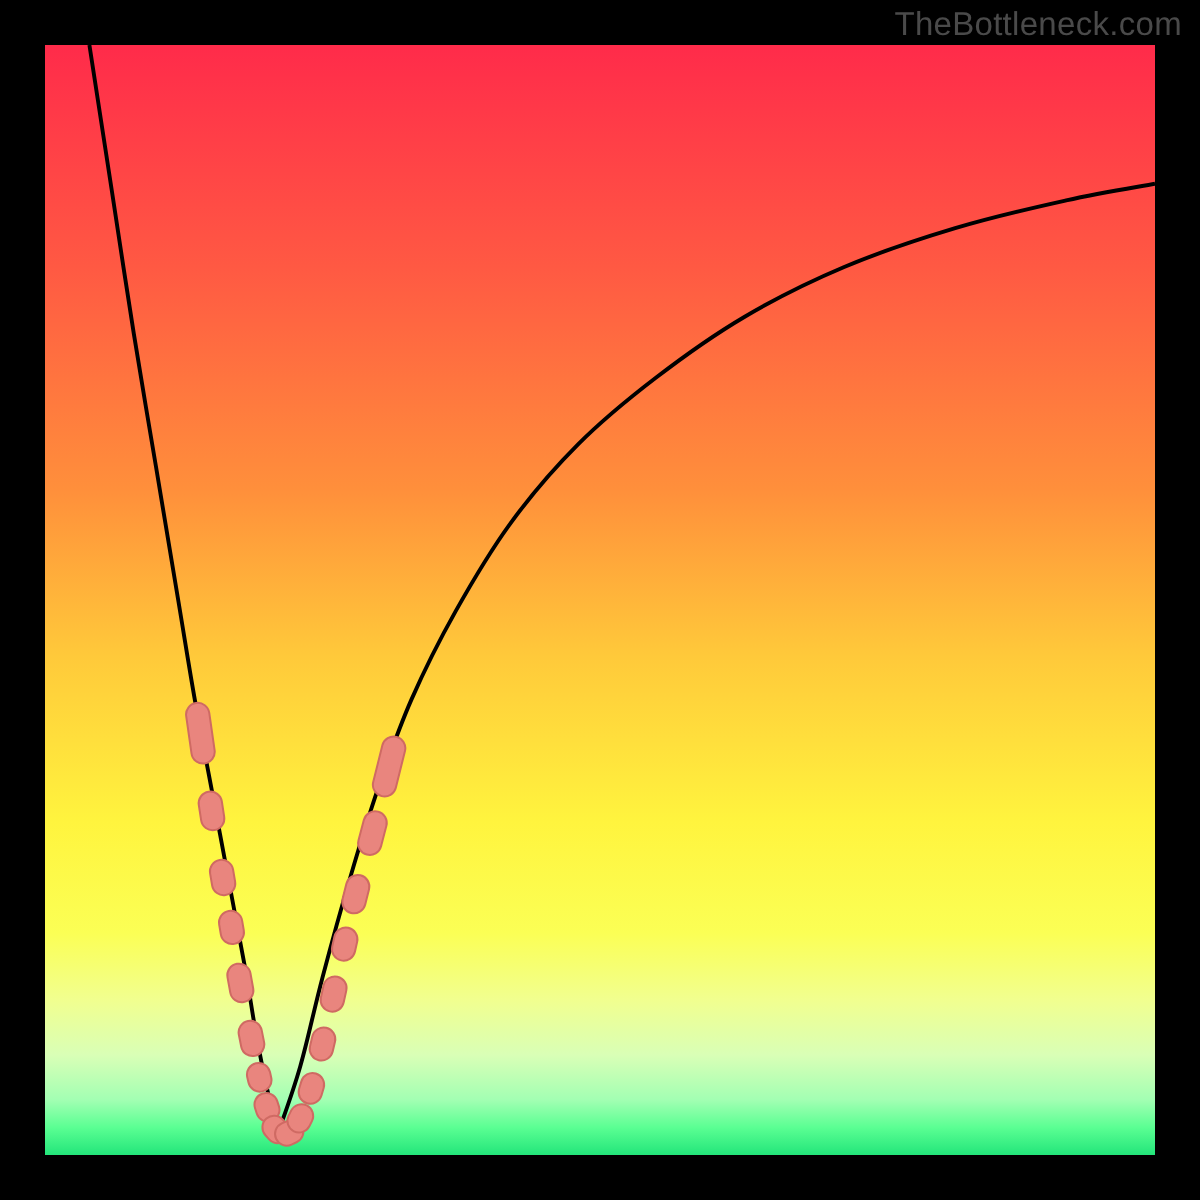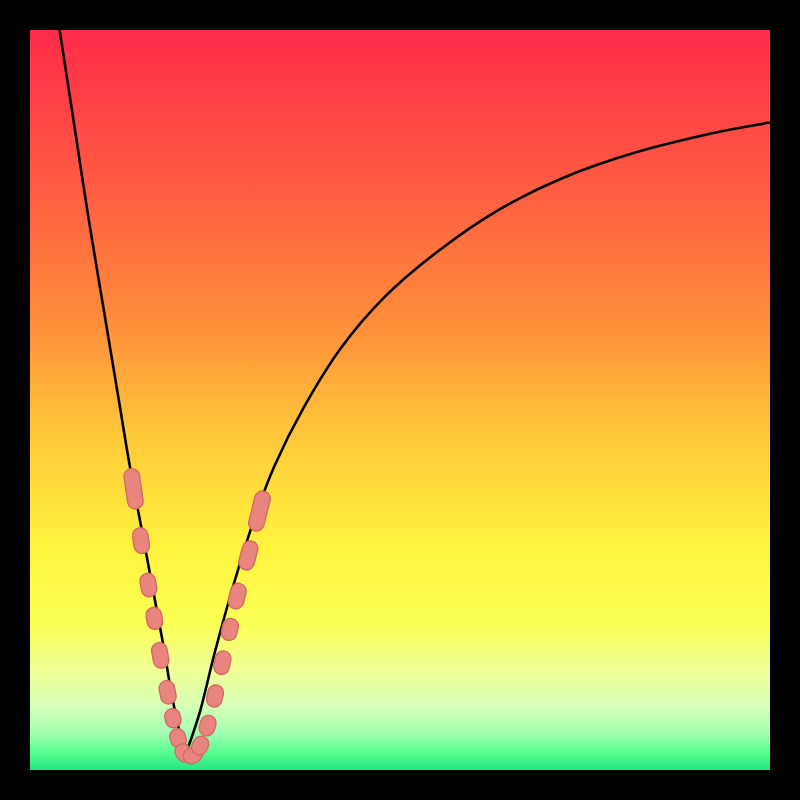--- a/index.html
+++ b/index.html
@@ -95,13 +95,14 @@
           <rect x="-1.600" y="-1.050" width="3.200" height="2.100" rx="1.050" ry="1.050" fill="#e9857e" stroke="#cf6a63" stroke-width="0.18" transform="translate(26.000 85.500) rotate(-77.47)"></rect>
           <rect x="-1.500" y="-1.050" width="3.000" height="2.100" rx="1.050" ry="1.050" fill="#e9857e" stroke="#cf6a63" stroke-width="0.18" transform="translate(27.000 81.000) rotate(-77.47)"></rect>
           <rect x="-1.750" y="-1.050" width="3.500" height="2.100" rx="1.050" ry="1.050" fill="#e9857e" stroke="#cf6a63" stroke-width="0.18" transform="translate(28.000 76.500) rotate(-75.96)"></rect>
           <rect x="-2.000" y="-1.050" width="4.000" height="2.100" rx="1.050" ry="1.050" fill="#e9857e" stroke="#cf6a63" stroke-width="0.18" transform="translate(29.500 71.000) rotate(-75.38)"></rect>
           <rect x="-2.750" y="-1.050" width="5.500" height="2.100" rx="1.050" ry="1.050" fill="#e9857e" stroke="#cf6a63" stroke-width="0.18" transform="translate(31.000 65.000) rotate(-75.96)"></rect>
         </g>
     </svg>
 
   </div>
 
+  <div class="watermark">TheBottleneck.com</div>
 </div>
 
 </body></html>

